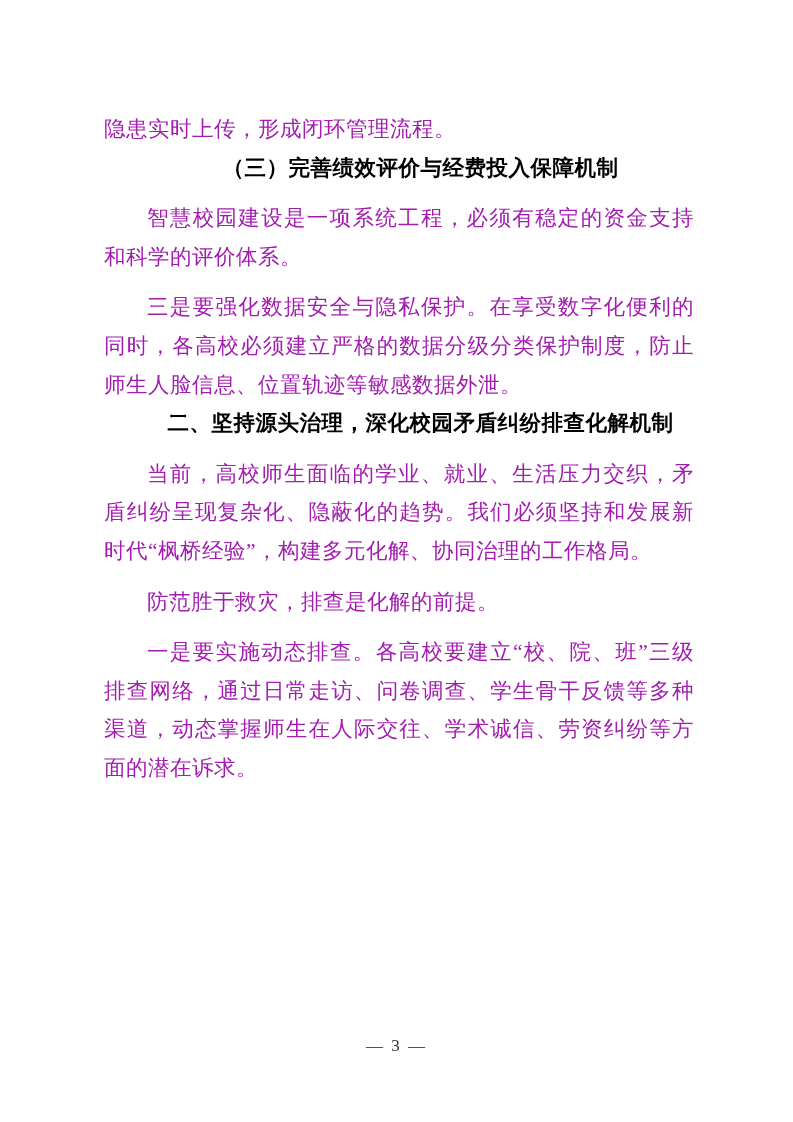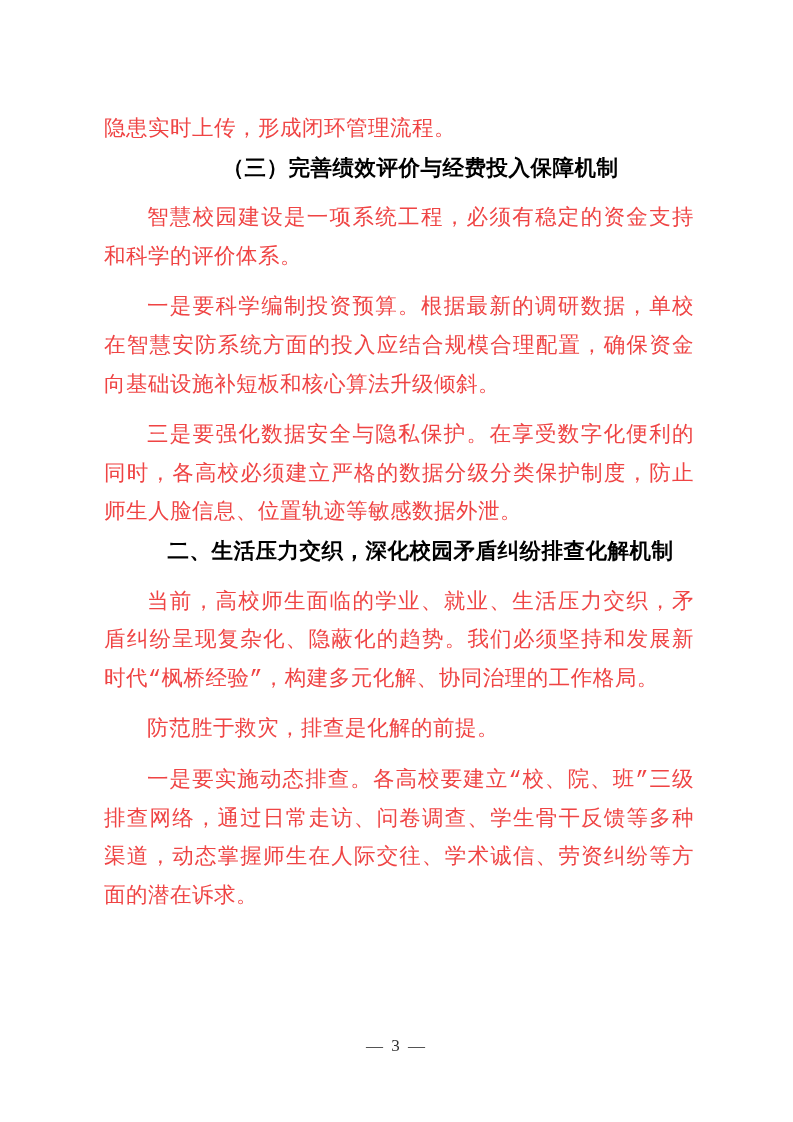--- a/index.html
+++ b/index.html
@@ -15,25 +15,25 @@
   .content {
     position: absolute;
     left: 104px;
     top: 110px;
     width: 590px;
   }
   .content p {
     margin: 0;
     font-size: 21.5px;
     line-height: 38.6px;
-    font-family: Liberation Mono, monospace;
+    font-family: Liberation Serif, serif;
     text-align: justify;
     text-justify: inter-ideograph;
     letter-spacing: 0.5px;
-    color: #ef4444;
+    color: #a21caf;
   }
   .content p.indent { text-indent: 2em; margin-top: 12px; }
   .content p.heading {
     font-family: "Liberation Sans", "DejaVu Sans", sans-serif;
     font-weight: 700;
     color: #000000;
     text-align: center;
     text-indent: 2em;
   }
   .footer {
@@ -49,23 +49,22 @@
   }
 </style>
 </head>
 <body>
 
 <div class="page">
   <div class="content">
     <p class="body">隐患实时上传，形成闭环管理流程。</p>
     <p class="heading">（三）完善绩效评价与经费投入保障机制</p>
     <p class="indent">智慧校园建设是一项系统工程，必须有稳定的资金支持和科学的评价体系。</p>
-    <p class="indent">一是要科学编制投资预算。根据最新的调研数据，单校在智慧安防系统方面的投入应结合规模合理配置，确保资金向基础设施补短板和核心算法升级倾斜。</p>
     <p class="indent">三是要强化数据安全与隐私保护。在享受数字化便利的同时，各高校必须建立严格的数据分级分类保护制度，防止师生人脸信息、位置轨迹等敏感数据外泄。</p>
-    <p class="heading">二、生活压力交织，深化校园矛盾纠纷排查化解机制</p>
+    <p class="heading">二、坚持源头治理，深化校园矛盾纠纷排查化解机制</p>
     <p class="indent">当前，高校师生面临的学业、就业、生活压力交织，矛盾纠纷呈现复杂化、隐蔽化的趋势。我们必须坚持和发展新时代“枫桥经验”，构建多元化解、协同治理的工作格局。</p>
     <p class="indent">防范胜于救灾，排查是化解的前提。</p>
     <p class="indent">一是要实施动态排查。各高校要建立“校、院、班”三级排查网络，通过日常走访、问卷调查、学生骨干反馈等多种渠道，动态掌握师生在人际交往、学术诚信、劳资纠纷等方面的潜在诉求。</p>
   </div>
   <div class="footer">
     <span>— 3 —</span>
   </div>
 </div>
 
 </body></html>

